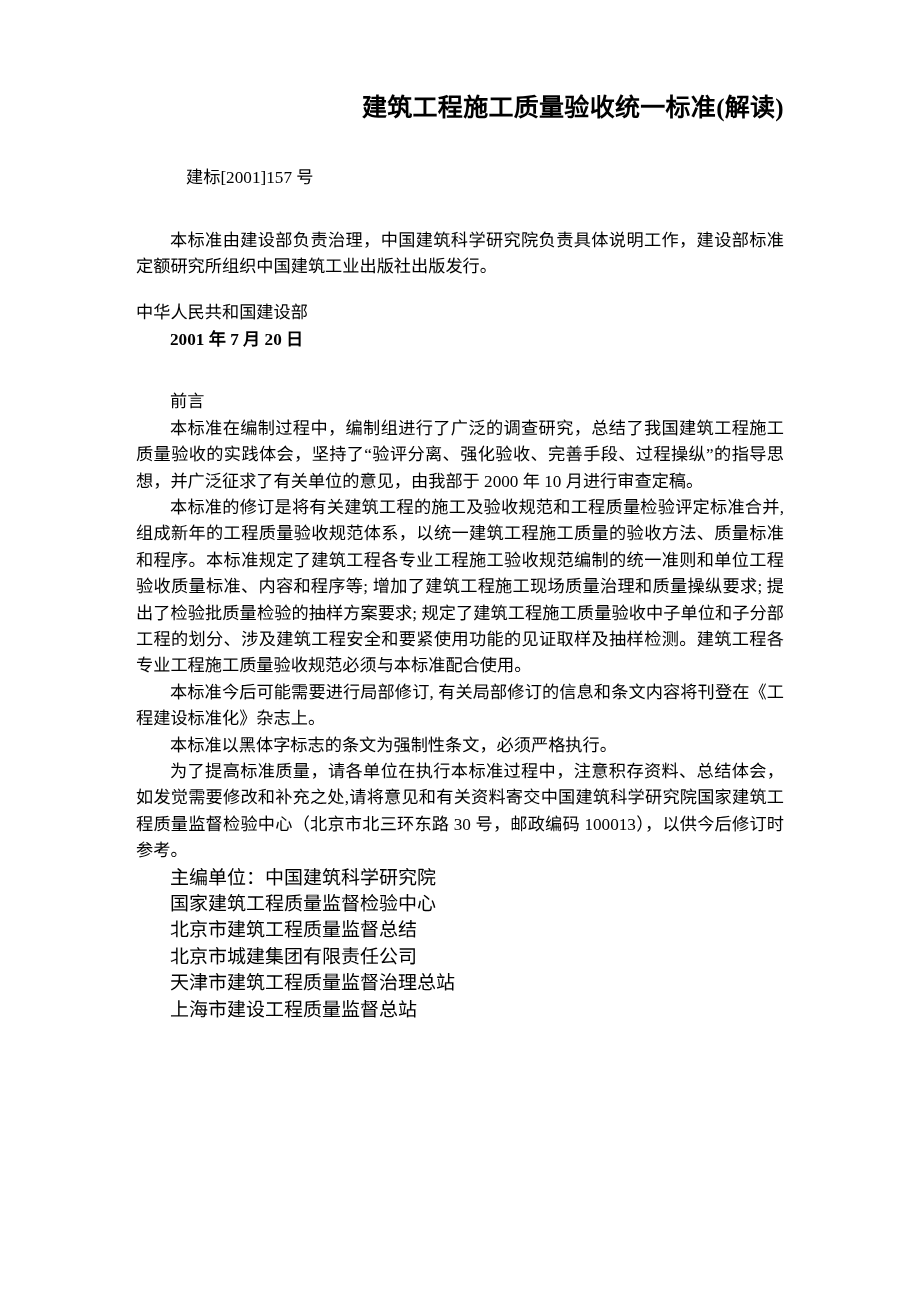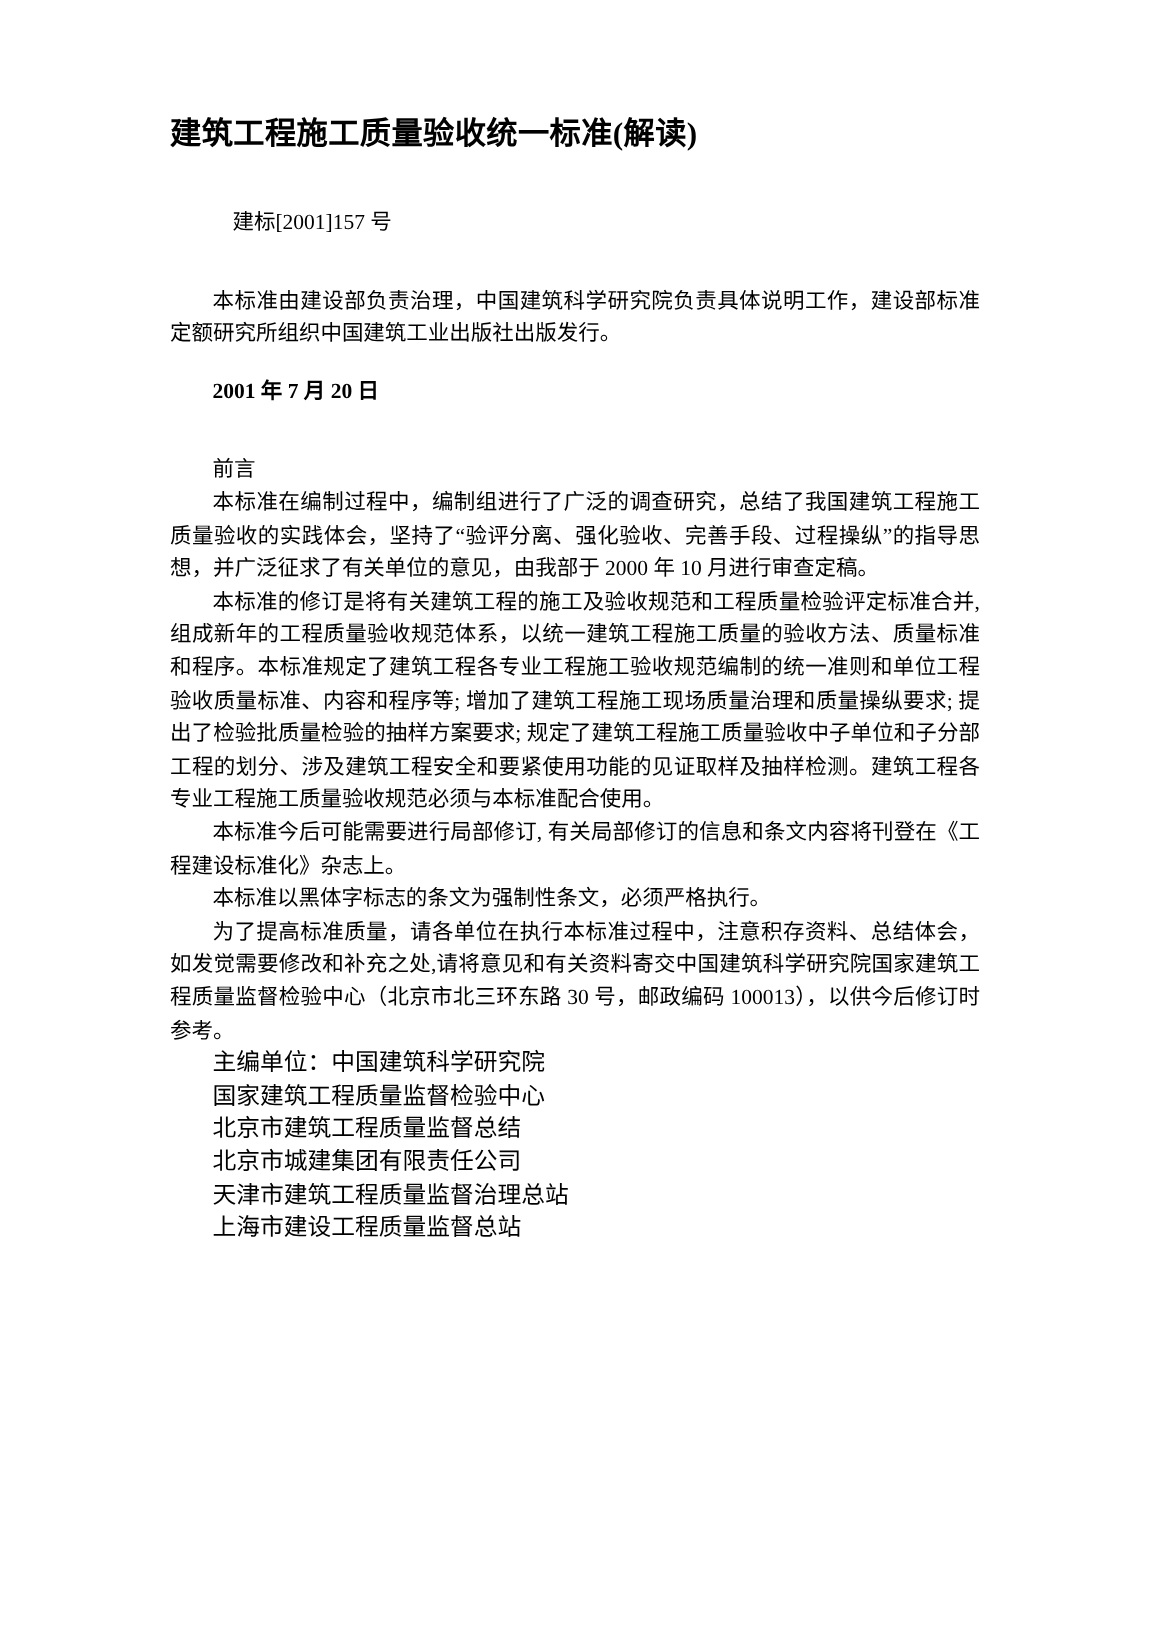--- a/index.html
+++ b/index.html
@@ -23,21 +23,21 @@
   }
   .content {
     position: absolute;
     left: 136px;
     top: 0;
     width: 648px;
   }
   .doc-title {
     font-size: 25px;
     font-weight: bold;
-    text-align: left;
+    text-align: right;
     line-height: 1.25;
     margin: 0;
     padding-top: 92px;
     letter-spacing: 0.3px;
   }
   .para {
     font-size: 17.2px;
     line-height: 26.4px;
     margin: 0;
     text-align: justify;
@@ -94,20 +94,21 @@
     <p class="doc-no">建标[2001]157 号</p>
 
     <div class="spacer-20"></div>
 
 
 
     <p class="para indent-1">本标准由建设部负责治理，中国建筑科学研究院负责具体说明工作，建设部标准定额研究所组织中国建筑工业出版社出版发行。</p>
 
     <div class="spacer-20"></div>
 
+    <p class="sig-line">中华人民共和国建设部</p>
 
     <p class="sig-date">2001 年 7 月 20 日</p>
 
     <div class="spacer-36"></div>
 
     <p class="section-label">前言</p>
 
 
     <p class="para indent-1">本标准在编制过程中，编制组进行了广泛的调查研究，总结了我国建筑工程施工质量验收的实践体会，坚持了“验评分离、强化验收、完善手段、过程操纵”的指导思想，并广泛征求了有关单位的意见，由我部于 2000 年 10 月进行审查定稿。</p>
 

